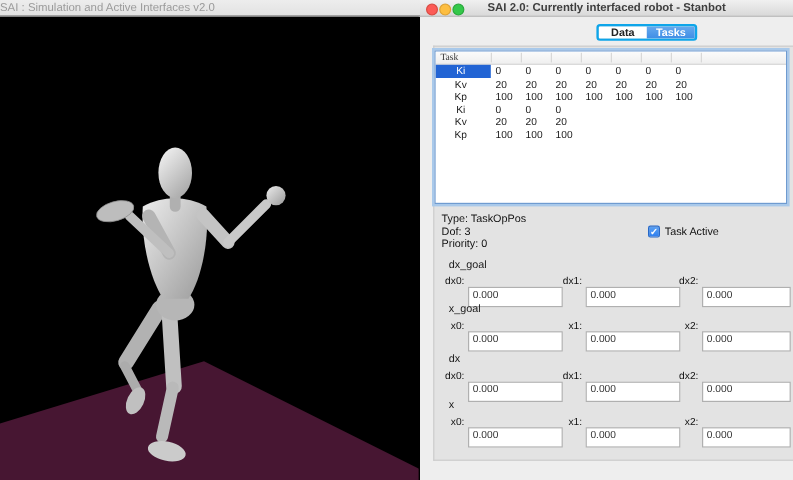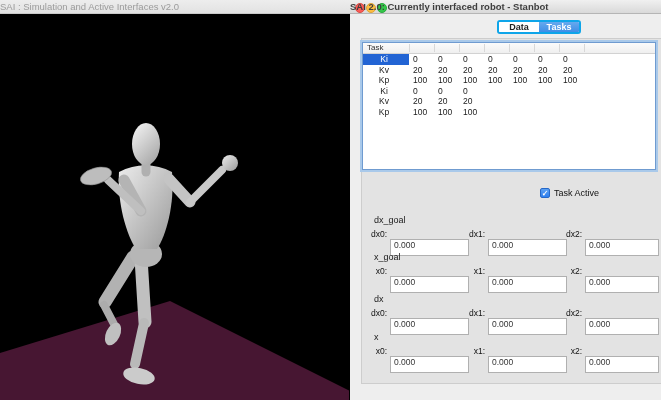--- a/index.html
+++ b/index.html
@@ -21,40 +21,40 @@
   #viewport{position:absolute;left:0;top:14px;width:349px;height:386px;background:#000;overflow:hidden;}
   
   #right-window{left:350px;width:311px;background:#eeeeee;}
   #right-titlebar{
     position:absolute;left:0;top:0;width:100%;height:14px;
     background:linear-gradient(#f0f0f0,#d9d9d9);
     border-bottom:1px solid #b5b5b5;box-sizing:border-box;
   }
   #right-titlebar .title{
     position:absolute;left:0;top:0;width:100%;height:26px;line-height:14px;
-    text-align:left;font-size:9.5px;font-weight:bold;color:#3e3e3e;white-space:nowrap;
+    text-align:center;font-size:9.5px;font-weight:bold;color:#3e3e3e;white-space:nowrap;
   }
   .tl{position:absolute;top:3px;width:8px;height:8px;border-radius:50%;}
   
   #tab-strip{position:absolute;left:147px;top:20px;height:14px;display:flex;
     border-radius:3px;overflow:hidden;border:2px solid #0ea5e9;box-sizing:border-box;z-index:3;}
   .tab{width:40px;height:100%;font-size:9px;font-weight:bold;display:flex;
     align-items:center;justify-content:center;cursor:default;}
   .tab.inactive{background:#ffffff;color:#222;}
   .tab.active{background:linear-gradient(#66a9ee,#3f8ee6);color:#fff;}
   
   #group-box{position:absolute;left:11px;top:38px;width:300px;height:346px;
     background:#e3e3e3;border:1px solid #cdcdcd;border-right:none;box-sizing:border-box;}
   
   #task-table{position:absolute;left:12px;top:42px;width:294px;height:128px;
     background:#ffffff;border:1px solid #6f9bd0;box-shadow:0 0 0 2px #a9c9ea;
     box-sizing:border-box;overflow:hidden;}
   #table-header{position:relative;height:11px;background:linear-gradient(#fbfbfb,#efefef);
     border-bottom:1px solid #d2d2d2;box-sizing:border-box;}
-  #table-header .hlabel{position:absolute;left:4px;top:0;line-height:10px;font-size:8px;color:#333;}
+  #table-header .hlabel{position:absolute;left:4px;top:0;line-height:10px;font-size:8px;color:#333;font-family:Liberation Serif, serif;}
   #table-header .sep{position:absolute;top:1px;bottom:1px;width:1px;background:#d8d8d8;}
   .trow{position:relative;height:10.6px;font-size:8.5px;line-height:10.6px;color:#1a1a1a;}
   .trow .tri{position:absolute;left:4px;top:0;font-size:6px;color:#6e6e6e;line-height:10.6px;}
   .trow .gname{position:absolute;left:14px;top:0;}
   .trow .pname{position:absolute;left:0;top:0;width:42px;text-align:center;padding-right:4px;}
   .trow .pname.sel{background:#2264d4;color:#fff;width:42px;}
   .trow .val{position:absolute;top:0;width:21px;padding-left:4px;}
   
   #info-block{position:absolute;left:18px;top:177px;font-size:9px;color:#111;line-height:10.5px;}
   #task-active{position:absolute;left:190px;top:188px;height:10px;display:flex;align-items:center;}
@@ -193,20 +193,25 @@
         </div>
         <div class="trow">
           <span class="pname">Kp</span>
           <span class="val" style="left: 46px;">100</span>
           <span class="val" style="left: 71px;">100</span>
           <span class="val" style="left: 96px;">100</span>
         </div>
       </div>
   </div>
 
+  <div id="info-block">
+    <div>Type: TaskOpPos</div>
+    <div>Dof: 3</div>
+    <div>Priority: 0</div>
+  </div>
 
   <div id="task-active">
     <div class="box">✓</div>
     <span class="lbl">Task Active</span>
   </div>
 
   <div class="section" style="top:215px;">
     <span class="stitle">dx_goal</span>
       <div class="frow">
         <span class="flabel fl0">dx0:</span>

